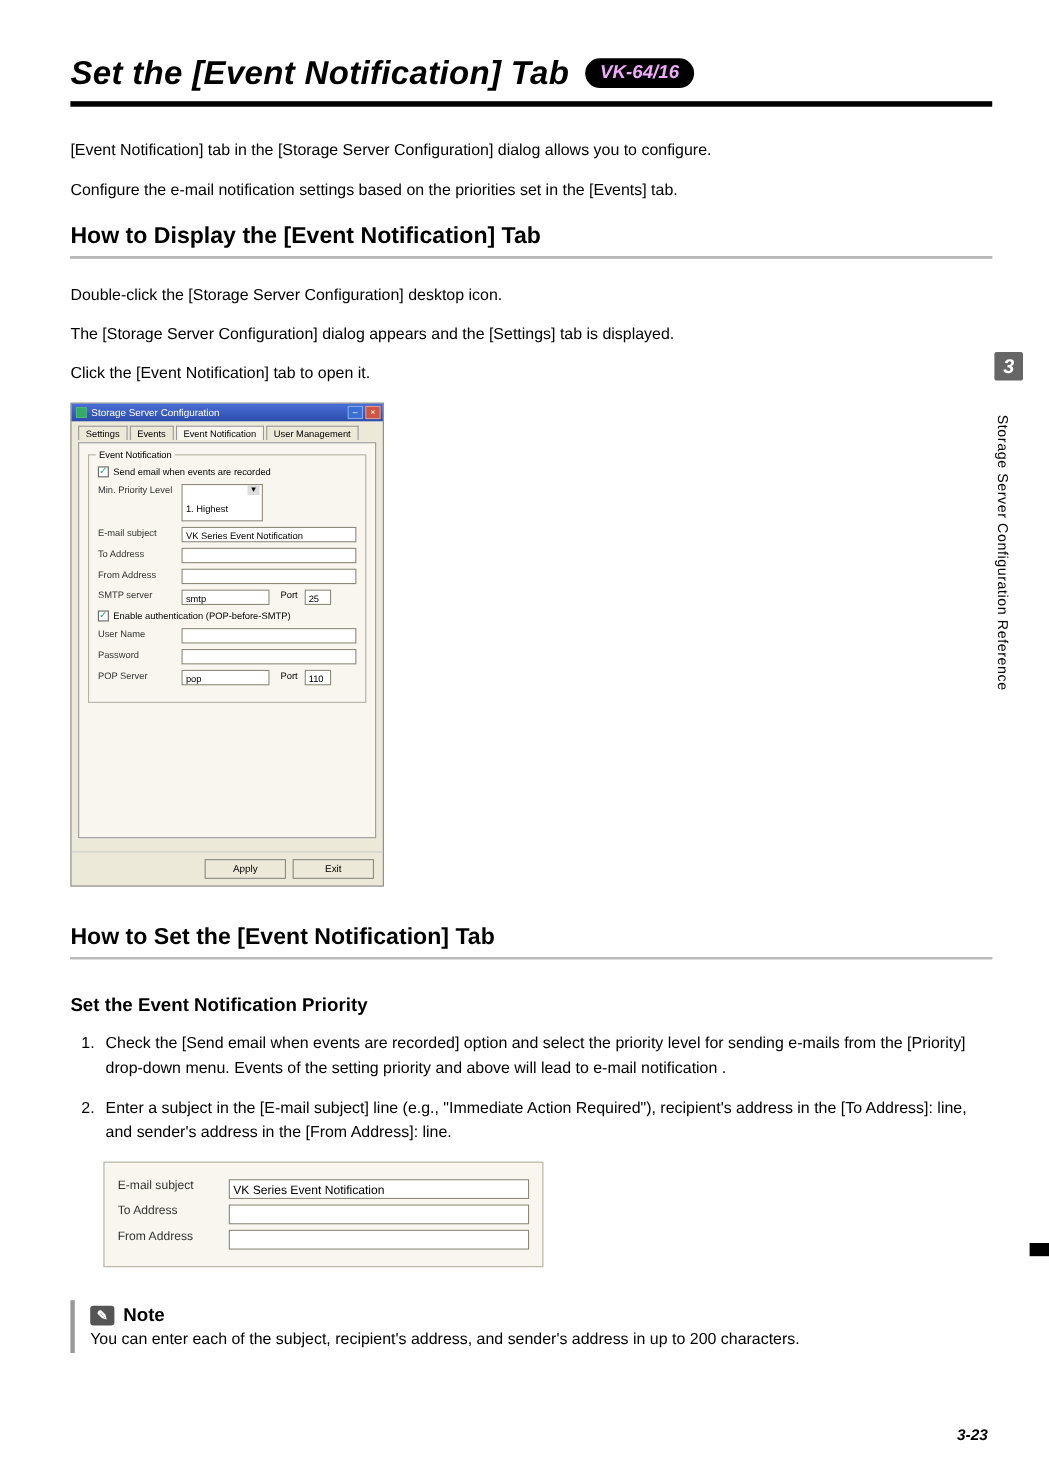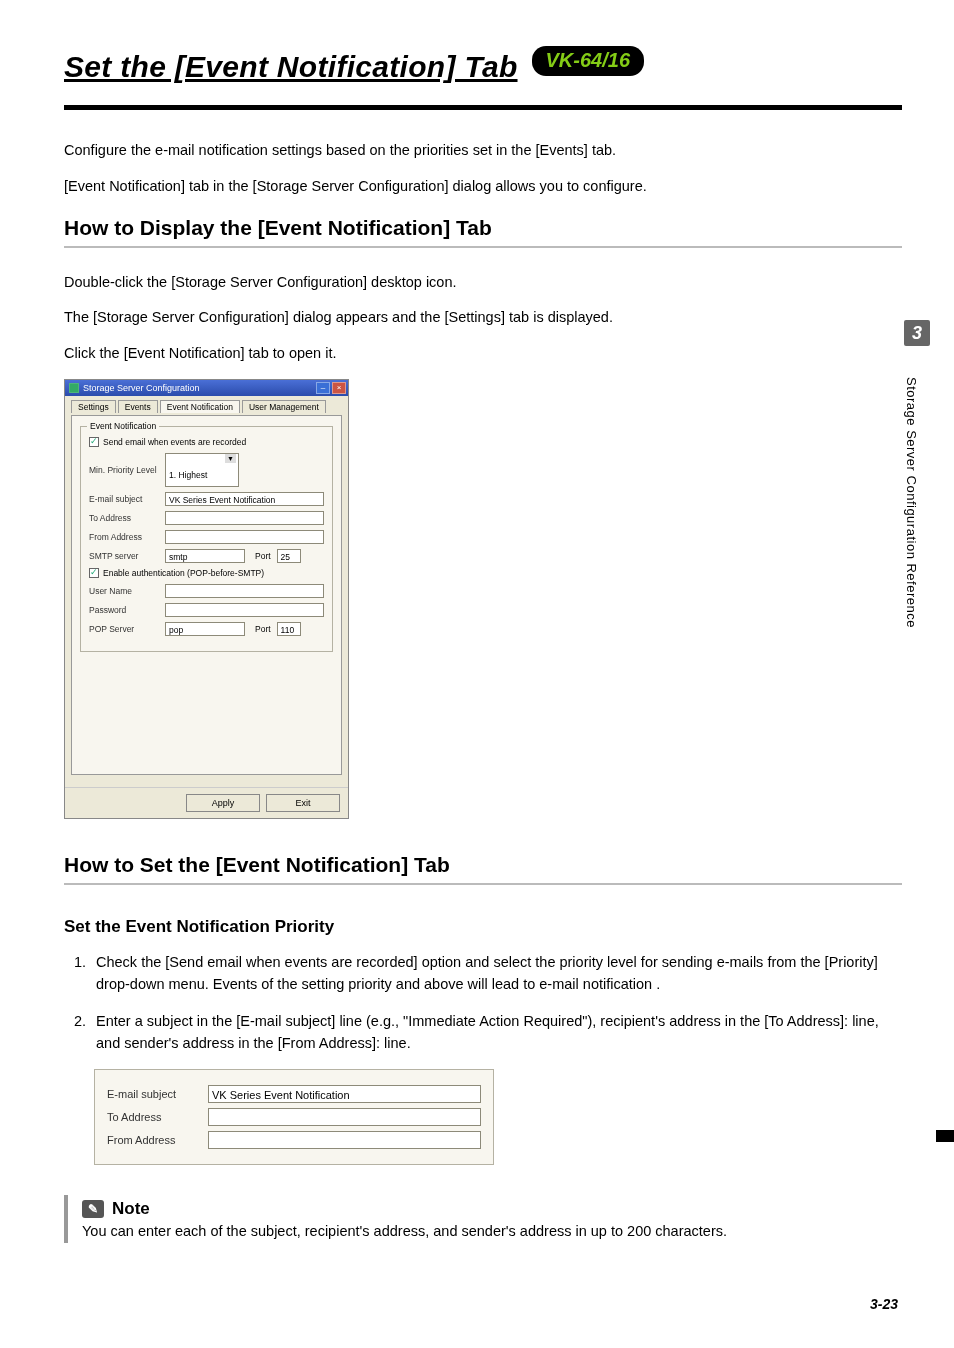--- a/index.html
+++ b/index.html
@@ -13,37 +13,36 @@
   }
   .page {
     padding: 50px 52px 40px 64px;
     position: relative;
     height: 100%;
   }
 
   
   .title-row {
     display: flex;
-    align-items: flex-start;
+    align-items: flex-end;
     gap: 14px;
-    margin-bottom: 21px;
-    text-decoration: underline;
+    margin-bottom: 8px;
   }
   .main-title {
     font-size: 30px;
     font-weight: bold;
     font-style: italic;
     letter-spacing: 0.3px;
   }
   .badge {
     background: #000;
-    color: #84cc16;
+    color: #f0abfc;
     border-radius: 14px;
     padding: 3px 14px 4px;
-    font-size: 20px;
+    font-size: 17px;
     font-weight: bold;
     font-style: italic;
     position: relative;
     top: -4px;
   }
   .title-underline {
     height: 5px;
     background: #000;
     margin-bottom: 30px;
   }
@@ -115,21 +114,21 @@
     position: relative;
     margin-top: 4px;
   }
   .fieldset-legend {
     position: absolute;
     top: -6px; left: 6px;
     background: #f8f6ef;
     padding: 0 3px;
     font-size: 8.5px;
   }
-  .formrow { display: flex; align-items: center; margin: 5px 0; gap: 6px; }
+  .formrow { display: flex; align-items: flex-start; margin: 5px 0; gap: 6px; }
   .formrow label.lbl { width: 70px; font-size: 8.5px; color:#333; }
   .chk { display:flex; align-items:flex-start; gap:4px; font-size:8.5px; margin:4px 0 6px; }
   .chkbox { width:10px; height:10px; border:1px solid #666; background:#fff; position:relative; }
   .chkbox::after { content:"✓"; font-size:9px; position:absolute; top:-2px; left:0; color:#2a7; }
   .txt {
     border: 1px solid #8d8a79;
     background: #fff;
     height: 14px;
     flex: 1;
     padding: 0 3px;
@@ -245,24 +244,24 @@
 <body>
 
 <div class="page">
 
   <div class="title-row">
     <div class="main-title">Set the [Event Notification] Tab</div>
     <div class="badge">VK-64/16</div>
   </div>
   <div class="title-underline"></div>
 
-  <p class="para">Configure the e-mail notification settings based on the priorities set in the [Events] tab.</p>
   <p class="para">
     <span>[</span><span>Event Notification</span><span>] tab in the [</span><span>Storage Server Configuration</span><span>] dialog allows you to configure.</span>
   </p>
+  <p class="para">Configure the e-mail notification settings based on the priorities set in the [Events] tab.</p>
 
   <h2 class="section-h2">How to Display the [Event Notification] Tab</h2>
   <div class="section-rule"></div>
 
   <p class="para">
     <span>Double-click the [</span><span>Storage Server Configuration</span><span>] desktop icon.</span>
   </p>
   <p class="para">
     <span>The [</span><span>Storage Server Configuration</span><span>] dialog appears and the [</span><span>Settings</span><span>] tab is displayed.</span>
   </p>

